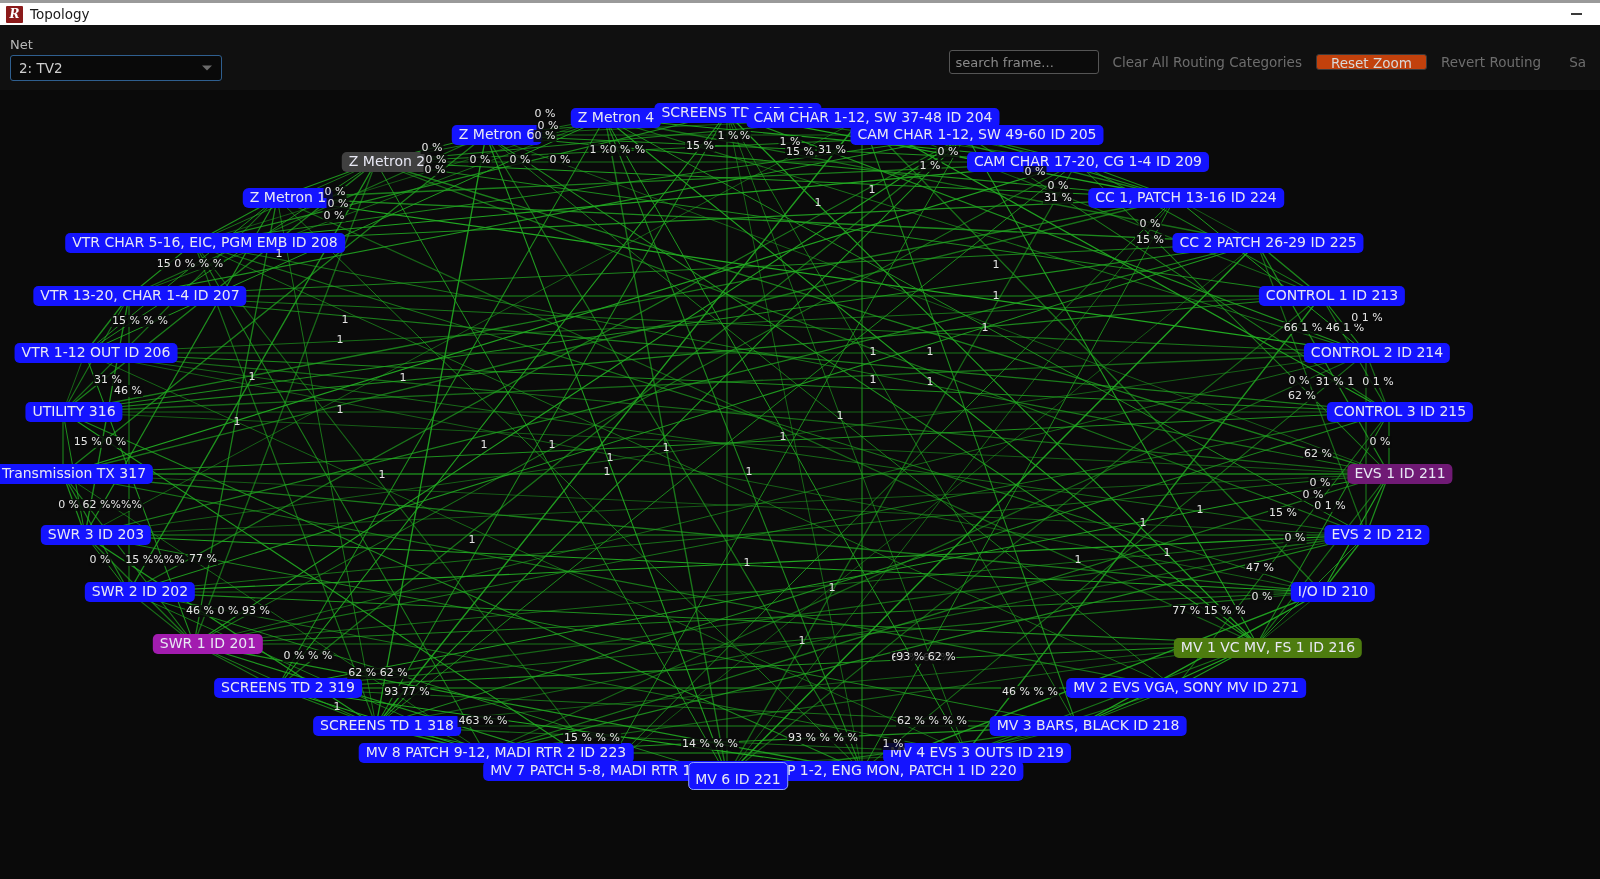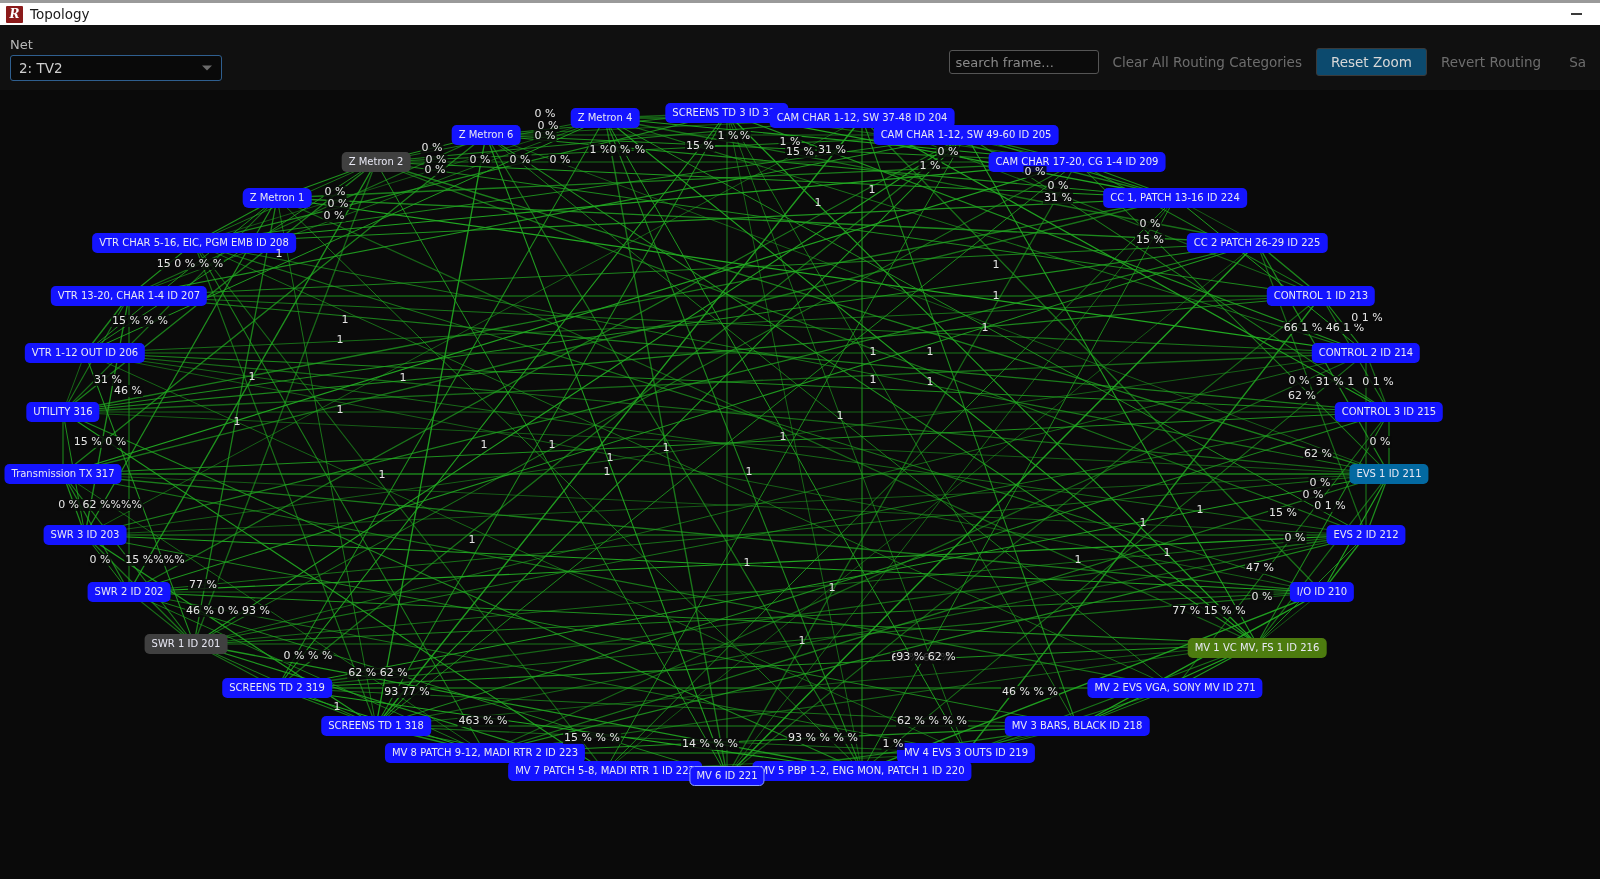--- a/index.html
+++ b/index.html
@@ -101,54 +101,55 @@
     background: transparent;
     border: none;
     color: #6d6d6d;
     font-size: 13.5px;
     padding: 0 14px;
     cursor: default;
     font-family: "DejaVu Sans", "Liberation Sans", sans-serif;
     white-space: nowrap;
   }
   .tb-btn.enabled {
-    background: #0c4a6e;
+    background: #c2410c;
     color: #d8d8d8;
     border: 1px solid #3a3a3a;
     border-radius: 3px;
     cursor: pointer;
-    height: 28px;
+    height: 16px;
   }
 
   
   #canvas {
     position: absolute; left: 0; top: 90px;
     width: 1600px; height: 789px;
     background: #0a0a0a;
     overflow: hidden;
   }
   #graph-svg { position: absolute; left: 0; top: 0; }
 
   
   .node {
     position: absolute;
     background: #1414ff;
     color: #e8e8f4;
     border-radius: 5px;
     padding: 2px 7px 3px 7px;
-    font-size: 10px;
+    font-size: 14px;
     line-height: 15px;
     white-space: nowrap;
     font-family: "DejaVu Sans", "Liberation Sans", sans-serif;
     cursor: pointer;
     transform: translate(-50%, -50%);
+    margin-left: 11px;
   }
   .node.selected {
     border: 1px solid #8fa0ff;
-    padding: 1px 6px 2px 6px;
+    padding: 9px 6px 2px 6px;
   }
 
   
   .elabel {
     position: absolute;
     color: #e6e6e6;
     background: rgba(10,10,10,0.82);
     font-size: 11px;
     line-height: 12px;
     white-space: nowrap;
@@ -441,26 +442,26 @@
         <div class="node" style="left: 1175px; top: 108px; background: rgb(20, 20, 255);">CC 1, PATCH 13-16 ID 224</div>
         <div class="node" style="left: 194px; top: 153px; background: rgb(20, 20, 255);">VTR CHAR 5-16, EIC, PGM EMB ID 208</div>
         <div class="node" style="left: 1257px; top: 153px; background: rgb(20, 20, 255);">CC 2 PATCH 26-29 ID 225</div>
         <div class="node" style="left: 129px; top: 206px; background: rgb(20, 20, 255);">VTR 13-20, CHAR 1-4 ID 207</div>
         <div class="node" style="left: 1321px; top: 206px; background: rgb(20, 20, 255);">CONTROL 1 ID 213</div>
         <div class="node" style="left: 85px; top: 263px; background: rgb(20, 20, 255);">VTR 1-12 OUT ID 206</div>
         <div class="node" style="left: 1366px; top: 263px; background: rgb(20, 20, 255);">CONTROL 2 ID 214</div>
         <div class="node" style="left: 63px; top: 322px; background: rgb(20, 20, 255);">UTILITY 316</div>
         <div class="node" style="left: 1389px; top: 322px; background: rgb(20, 20, 255);">CONTROL 3 ID 215</div>
         <div class="node" style="left: 63px; top: 384px; background: rgb(20, 20, 255);">Transmission TX 317</div>
-        <div class="node" style="left: 1389px; top: 384px; background: #0369a1;">EVS 1 ID 211</div>
+        <div class="node" style="left: 1389px; top: 384px; background: #701a75;">EVS 1 ID 211</div>
         <div class="node" style="left: 85px; top: 445px; background: rgb(20, 20, 255);">SWR 3 ID 203</div>
         <div class="node" style="left: 1366px; top: 445px; background: rgb(20, 20, 255);">EVS 2 ID 212</div>
         <div class="node" style="left: 129px; top: 502px; background: rgb(20, 20, 255);">SWR 2 ID 202</div>
         <div class="node" style="left: 1322px; top: 502px; background: rgb(20, 20, 255);">I/O ID 210</div>
-        <div class="node" style="left: 186px; top: 554px; background: #404040;">SWR 1 ID 201</div>
+        <div class="node" style="left: 197px; top: 554px; background: #a21caf;">SWR 1 ID 201</div>
         <div class="node" style="left: 1257px; top: 558px; background: #4d7c0f;">MV 1 VC MV, FS 1 ID 216</div>
         <div class="node" style="left: 277px; top: 598px; background: rgb(20, 20, 255);">SCREENS TD 2 319</div>
         <div class="node" style="left: 1175px; top: 598px; background: rgb(20, 20, 255);">MV 2 EVS VGA, SONY MV ID 271</div>
         <div class="node" style="left: 376px; top: 636px; background: rgb(20, 20, 255);">SCREENS TD 1 318</div>
         <div class="node" style="left: 1077px; top: 636px; background: rgb(20, 20, 255);">MV 3 BARS, BLACK ID 218</div>
         <div class="node" style="left: 485px; top: 663px; background: rgb(20, 20, 255);">MV 8 PATCH 9-12, MADI RTR 2   ID 223</div>
         <div class="node" style="left: 966px; top: 663px; background: rgb(20, 20, 255);">MV 4 EVS 3 OUTS ID 219</div>
         <div class="node" style="left: 605px; top: 681px; background: rgb(20, 20, 255);">MV 7 PATCH 5-8, MADI RTR 1   ID 222</div>
         <div class="node" style="left: 862px; top: 681px; background: rgb(20, 20, 255);">MV 5 PBP 1-2, ENG MON, PATCH 1 ID 220</div>
         <div class="node selected" style="left: 727px; top: 686px; background: rgb(20, 20, 255);">MV 6 ID 221</div>
@@ -501,21 +502,21 @@
         <div class="elabel" style="left: 140px; top: 231px;">15 % %  %</div>
         <div class="elabel n1" style="left: 345px; top: 230px;">1</div>
         <div class="elabel n1" style="left: 252px; top: 287px;">1</div>
         <div class="elabel" style="left: 108px; top: 290px;">31 %</div>
         <div class="elabel" style="left: 128px; top: 301px;">46 %</div>
         <div class="elabel n1" style="left: 237px; top: 332px;">1</div>
         <div class="elabel" style="left: 100px; top: 352px;">15 % 0 %</div>
         <div class="elabel" style="left: 100px; top: 415px;">0 % 62 %%%%</div>
         <div class="elabel" style="left: 100px; top: 470px;">0 %</div>
         <div class="elabel" style="left: 155px; top: 470px;">15 %%%%</div>
-        <div class="elabel" style="left: 203px; top: 495px;">77 %</div>
+        <div class="elabel" style="left: 203px; top: 469px;">77 %</div>
         <div class="elabel" style="left: 228px; top: 521px;">46 % 0 % 93 %</div>
         <div class="elabel" style="left: 308px; top: 566px;">0 %  % %</div>
         <div class="elabel" style="left: 378px; top: 583px;">62 % 62 %</div>
         <div class="elabel" style="left: 407px; top: 602px;">93 77 %</div>
         <div class="elabel n1" style="left: 337px; top: 617px;">1</div>
         <div class="elabel" style="left: 483px; top: 631px;">463 % %</div>
         <div class="elabel" style="left: 592px; top: 648px;">15 % % %</div>
         <div class="elabel" style="left: 710px; top: 654px;">14 % % %</div>
         <div class="elabel" style="left: 823px; top: 648px;">93 % % % %</div>
         <div class="elabel" style="left: 893px; top: 654px;">1 %</div>

